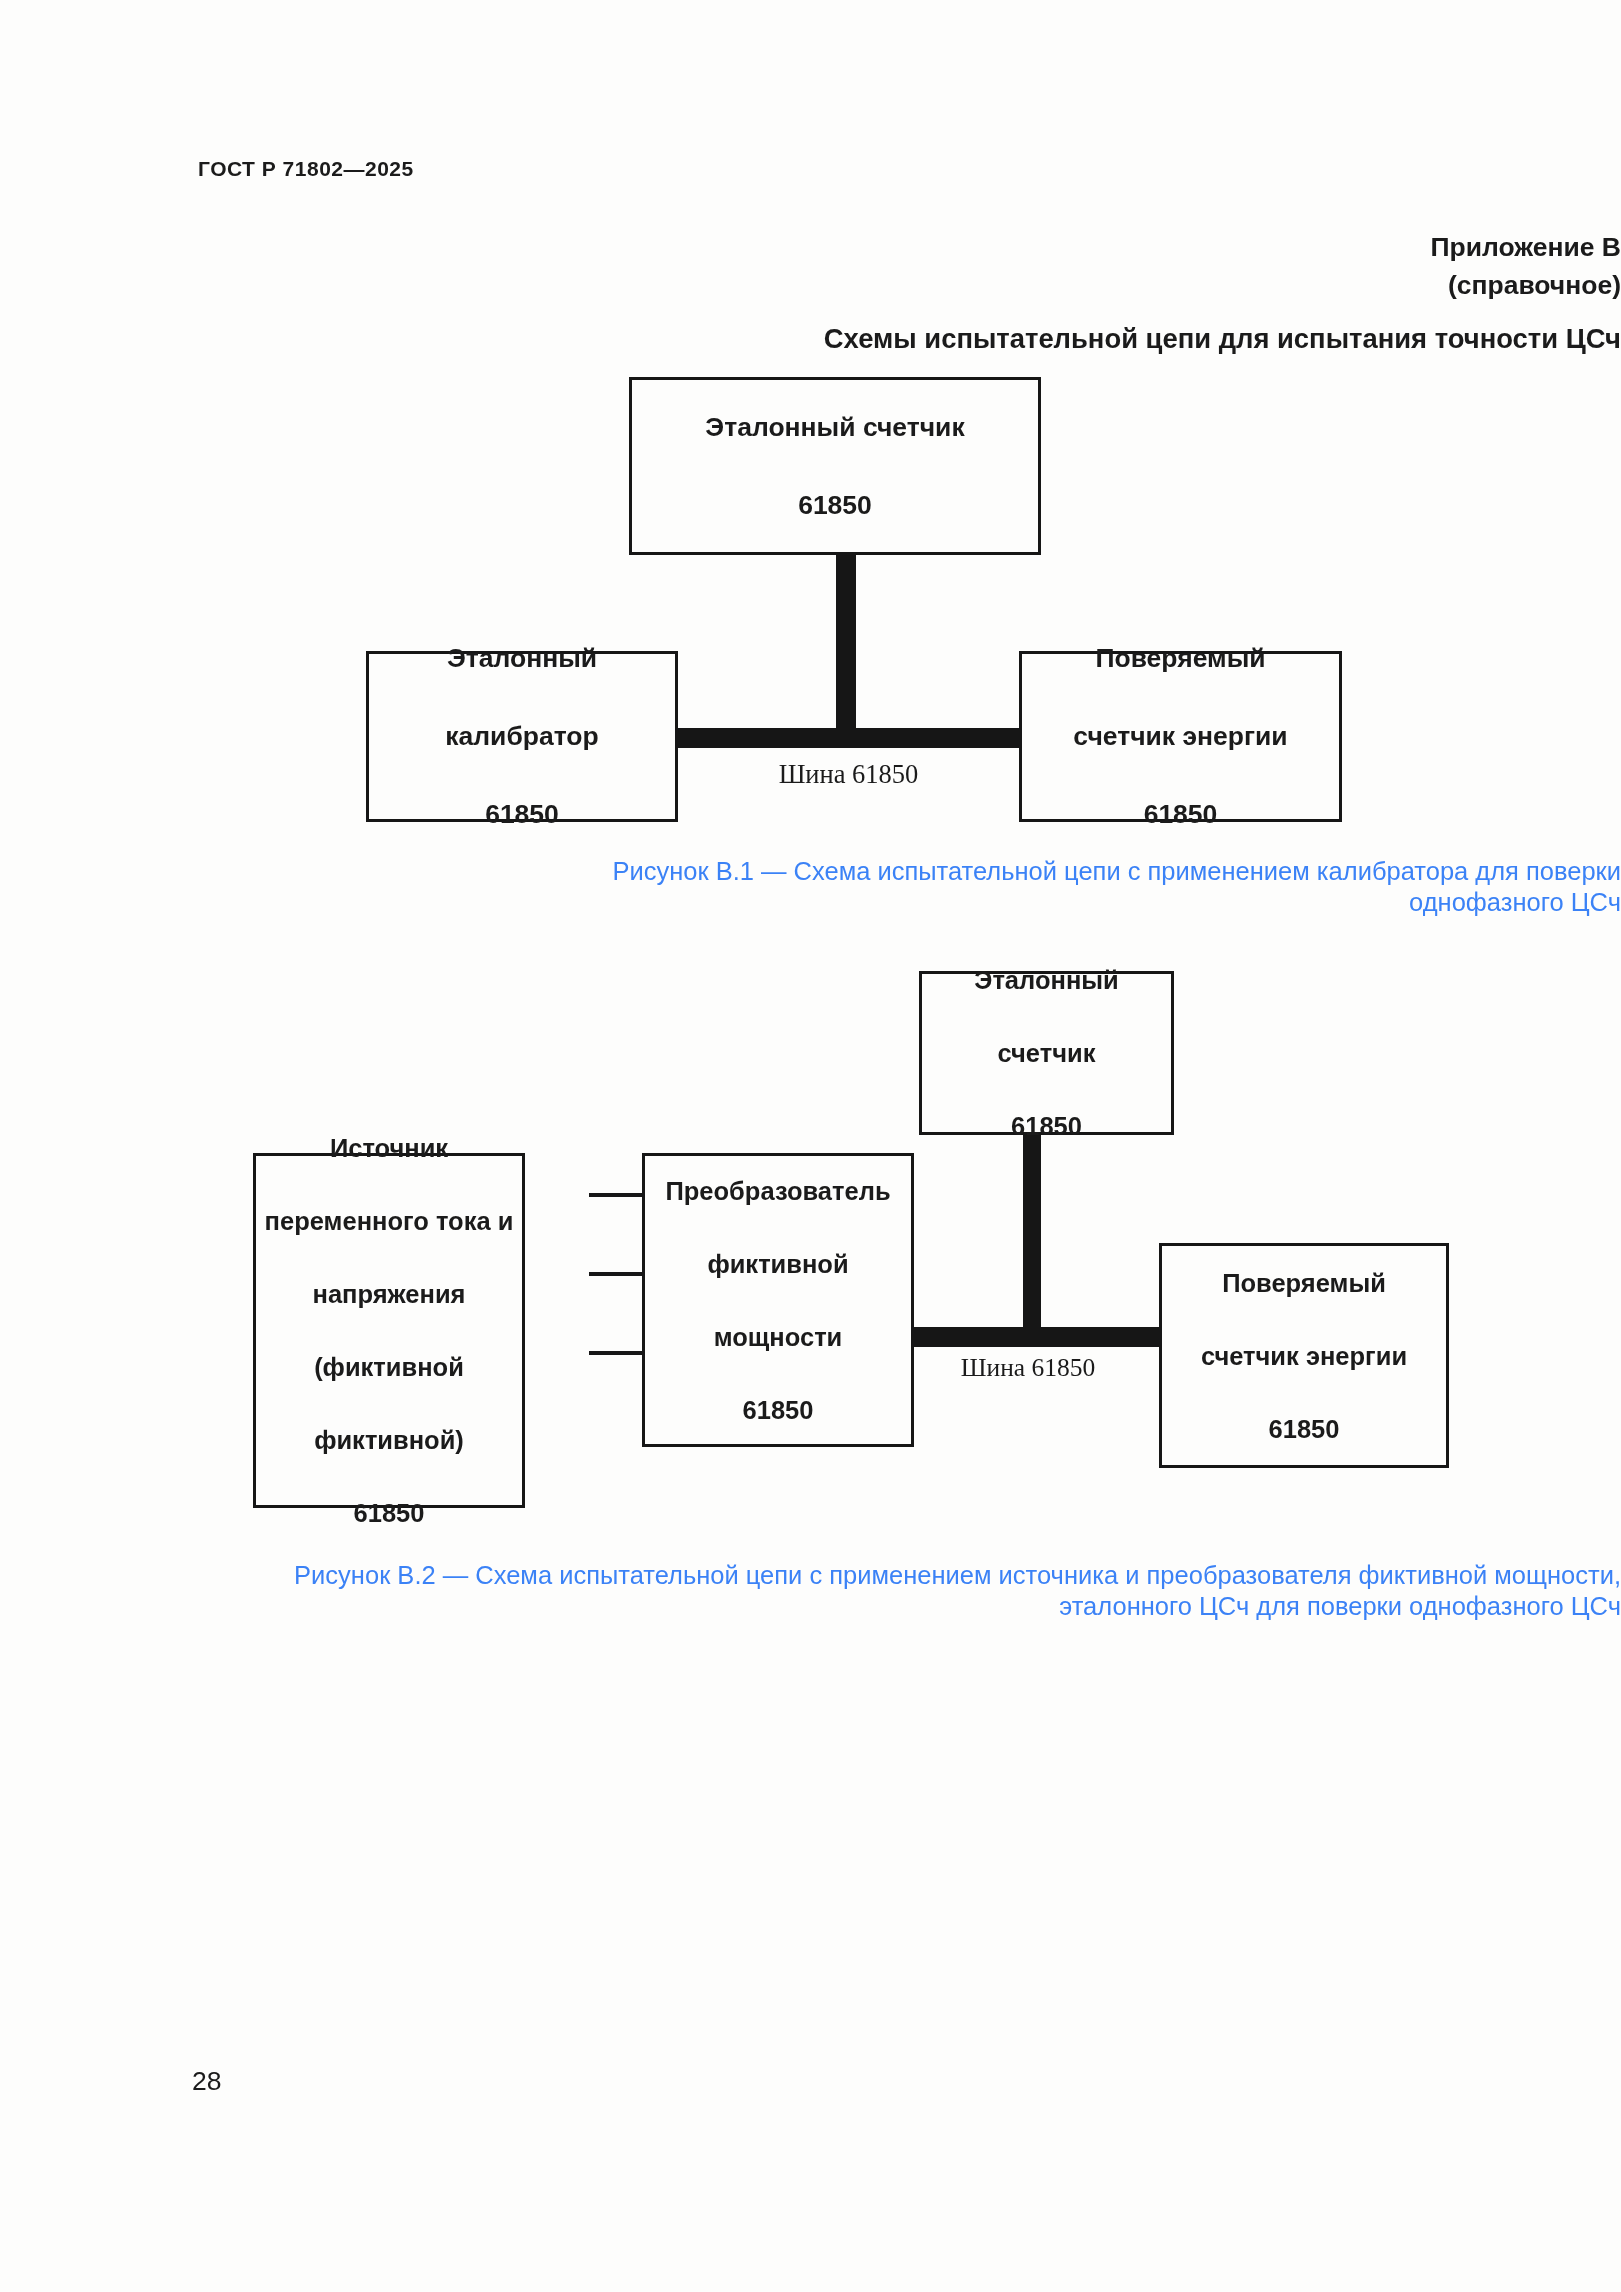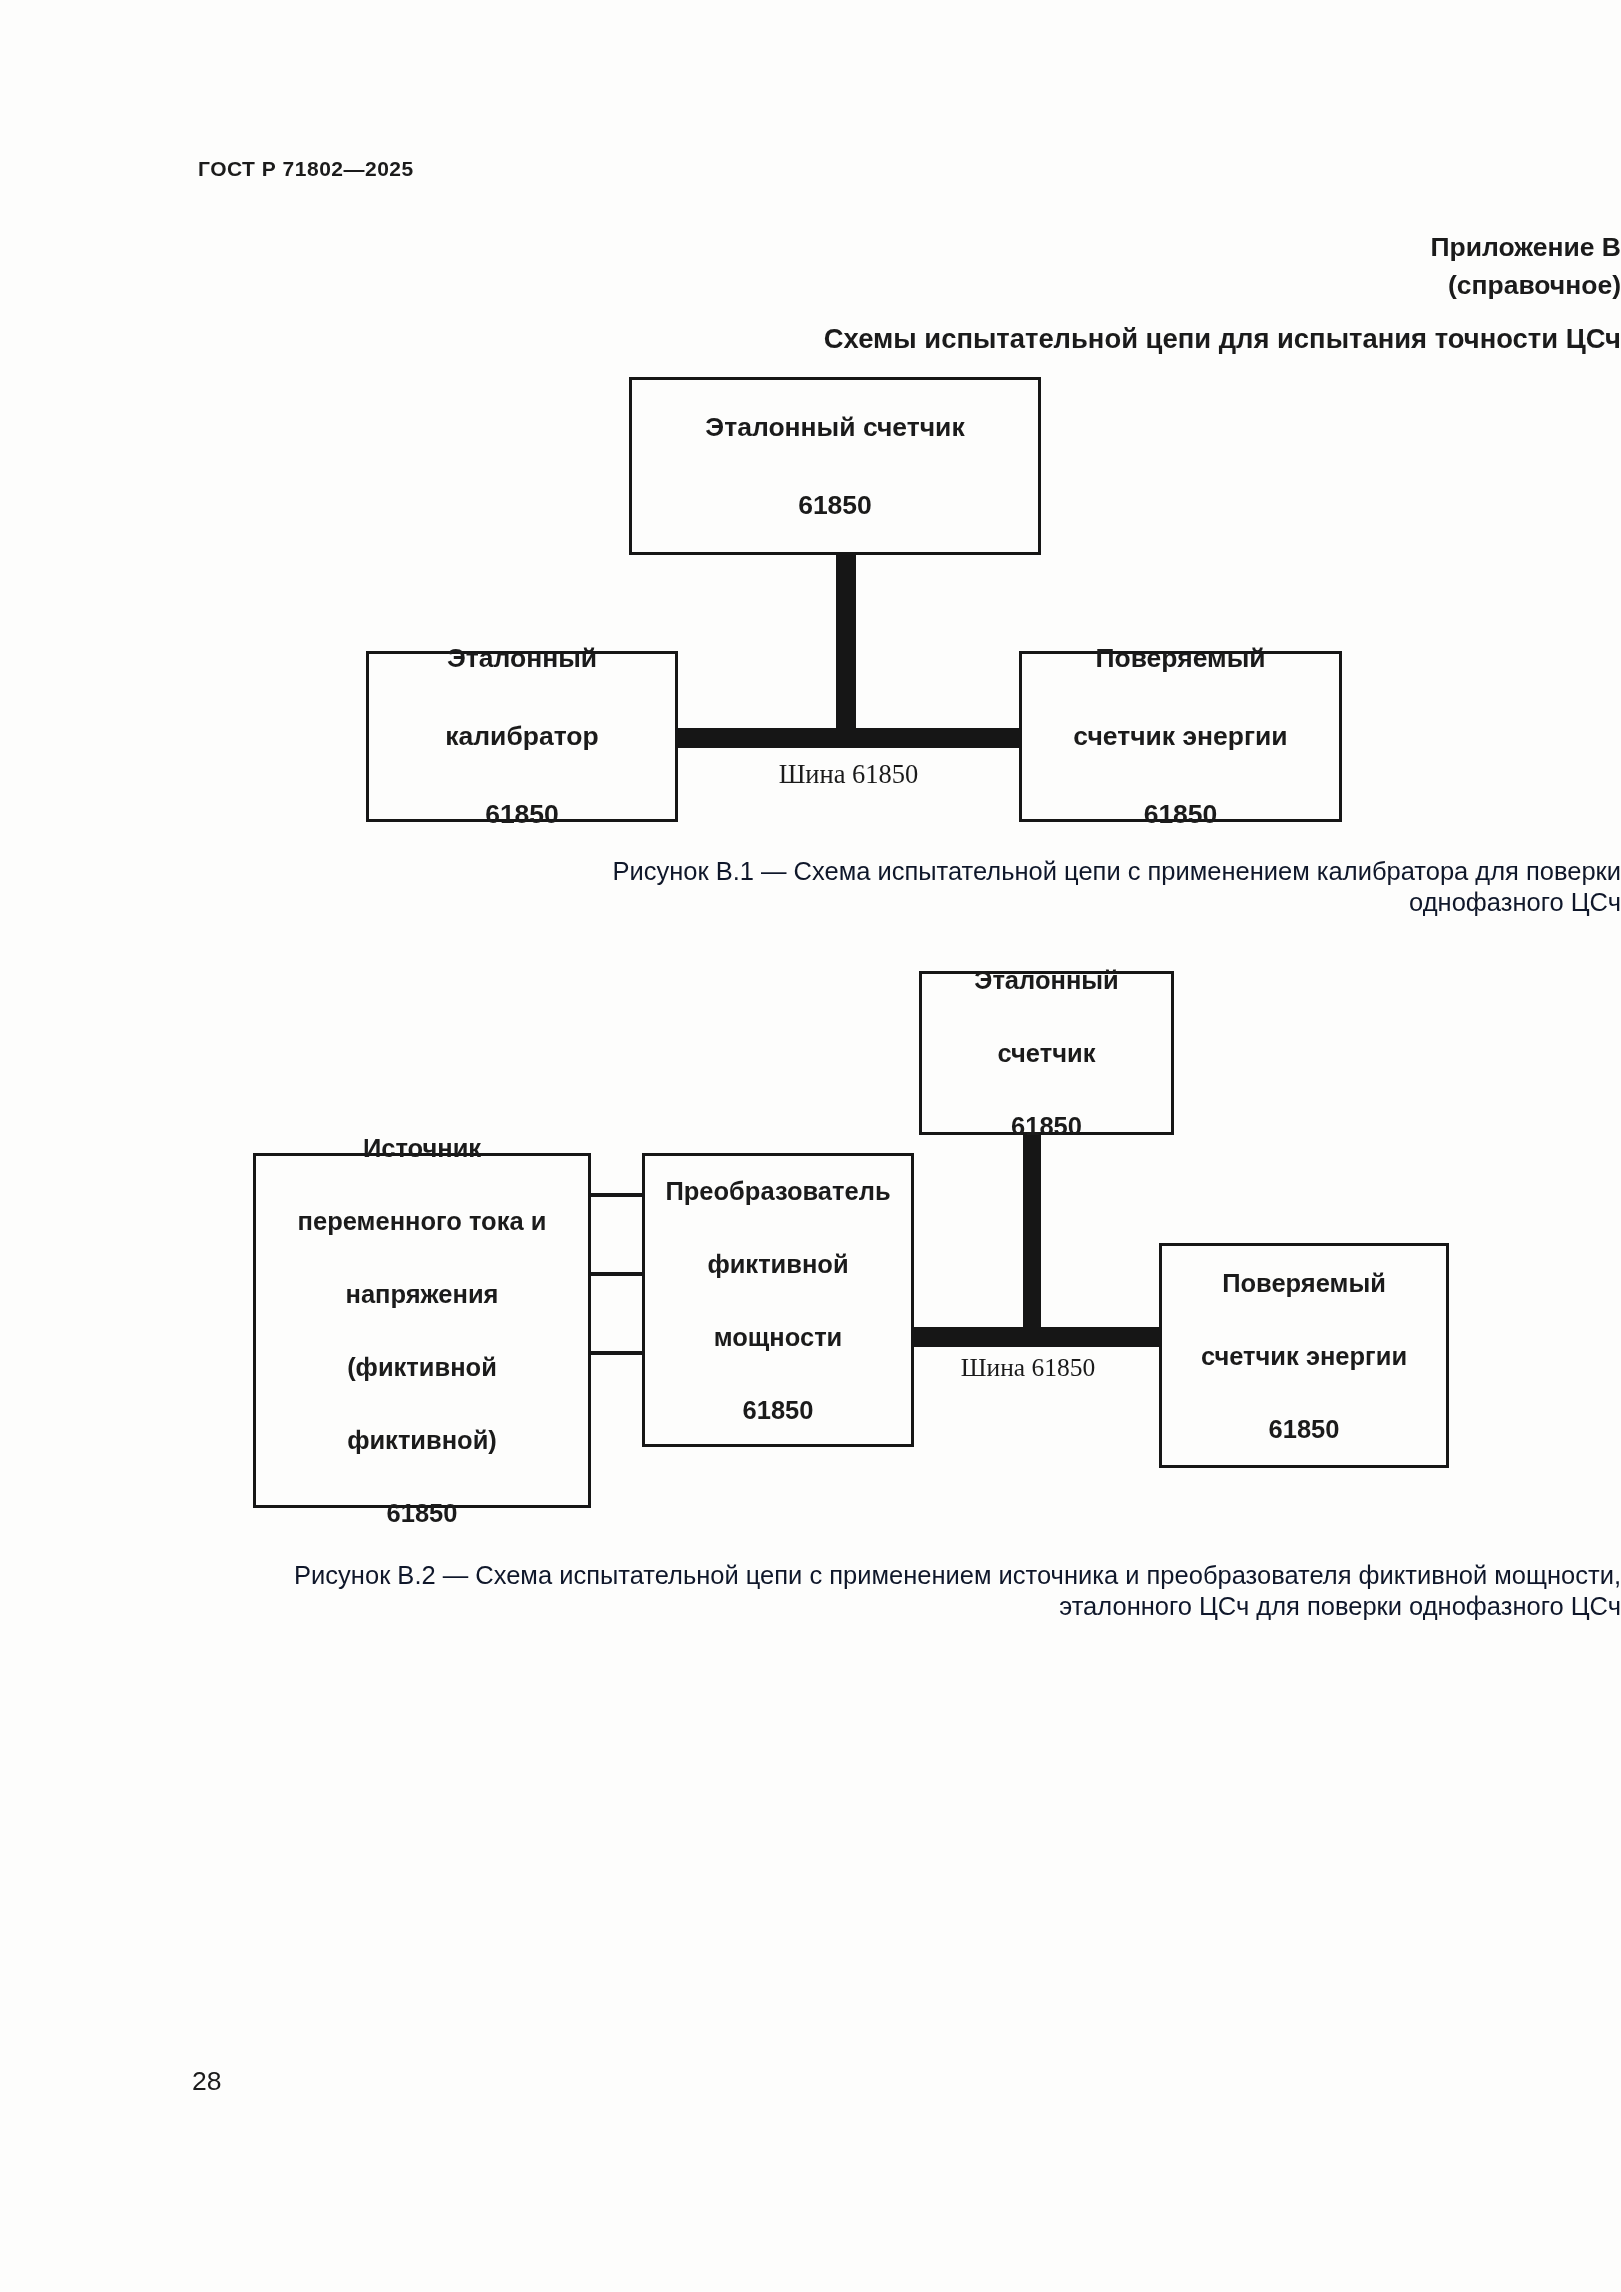--- a/index.html
+++ b/index.html
@@ -44,37 +44,37 @@
   .bus-label {
     position:absolute;
     font-family:"Liberation Serif", serif;
     font-weight:normal;
     text-align:center;
   }
   .bus-label.b1 { left:770px; top:759px; width:157px; font-size:26.5px; }
   .bus-label.b2 { left:930px; top:1353px; width:196px; font-size:25.5px; }
 
   .caption {
-    font-size:25.5px; line-height:31px; font-weight:normal; color:#0f172a;
+    font-size:25.5px; line-height:31px; font-weight:normal; color:#3b82f6;
   }
   .caption-1 { top:856px; }
   .caption-2 { top:1560px; }
 
   .page-number { left:192px; top:2066px; font-size:26.5px; }
 
   
   #b1-box-top   { left:629px;  top:377px;  width:412px; height:178px; }
   #b1-box-left  { left:366px;  top:651px;  width:312px; height:171px; }
   #b1-box-right { left:1019px; top:651px;  width:323px; height:171px; }
   #b1-vbar      { left:836px;  top:552px;  width:19.6px;  height:196px; }
   #b1-bus       { left:677px;  top:728px;  width:342px; height:19.6px; }
 
   
   #b2-box-top   { left:919px;  top:971px;  width:255px; height:164px; }
-  #b2-box-left  { left:253px;  top:1153px; width:338px; height:355px; }
+  #b2-box-left  { left:253px;  top:1153px; width:272px; height:355px; }
   #b2-box-mid   { left:642px;  top:1153px; width:272px; height:294px;align-items:center; }
   #b2-box-right { left:1159px; top:1243px; width:290px; height:225px; }
   #b2-vbar      { left:1023px; top:1132px; width:17.6px;  height:215px; }
   #b2-bus       { left:912px;  top:1327px; width:248px; height:19.6px; }
   .conn { left:589px; width:55px; height:3.9px; background:#161616; position:absolute; }
   #b2-conn-1 { top:1193px; }
   #b2-conn-2 { top:1272px; }
   #b2-conn-3 { top:1351px; }
 </style>
 </head>

